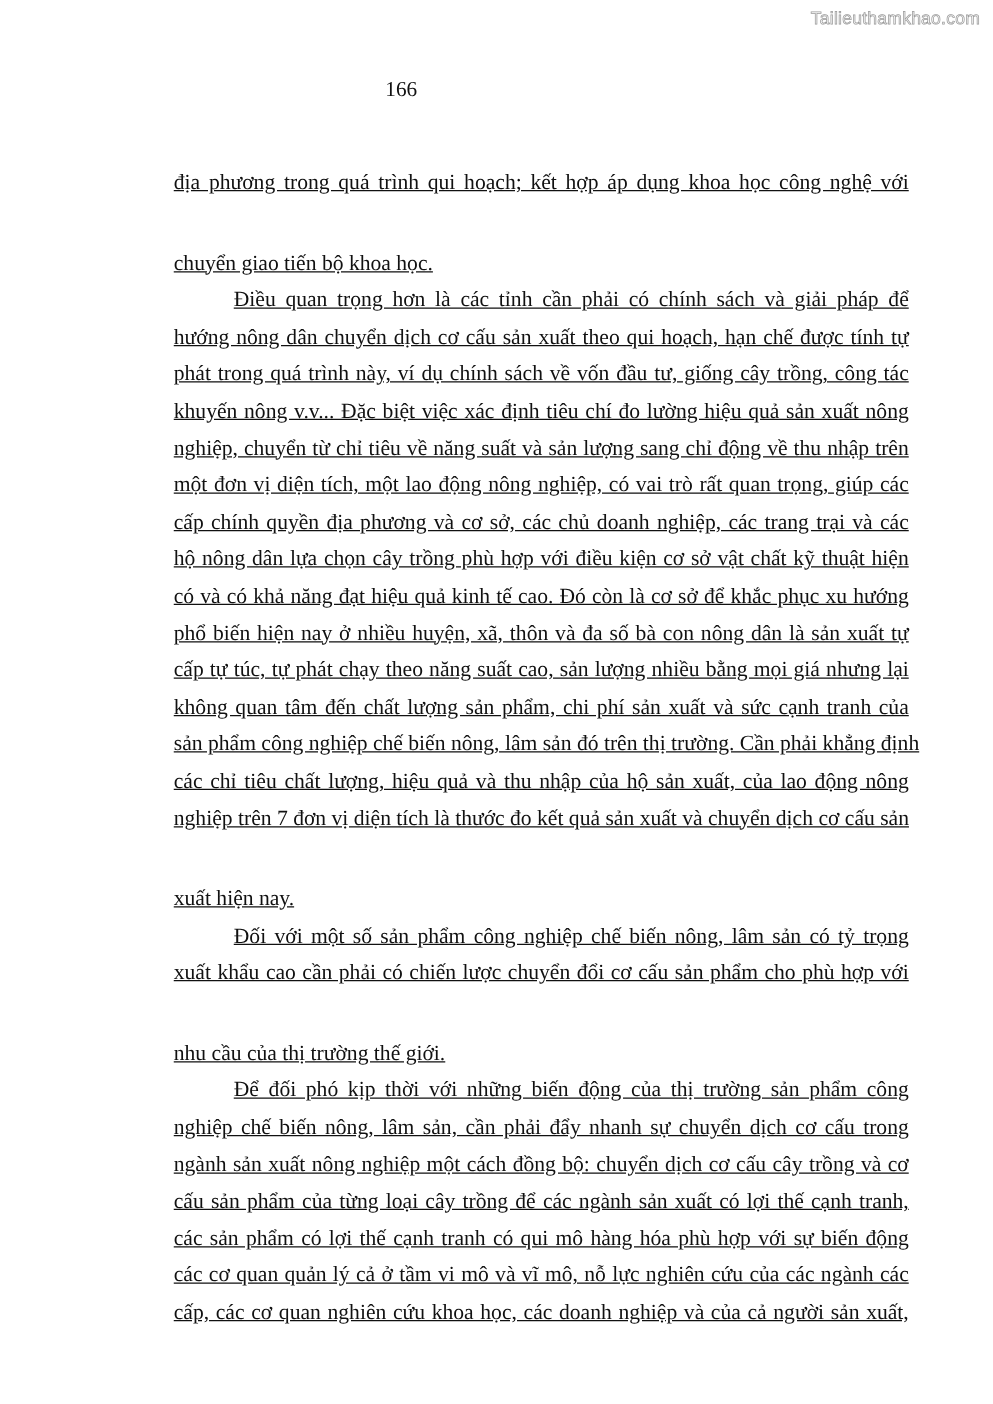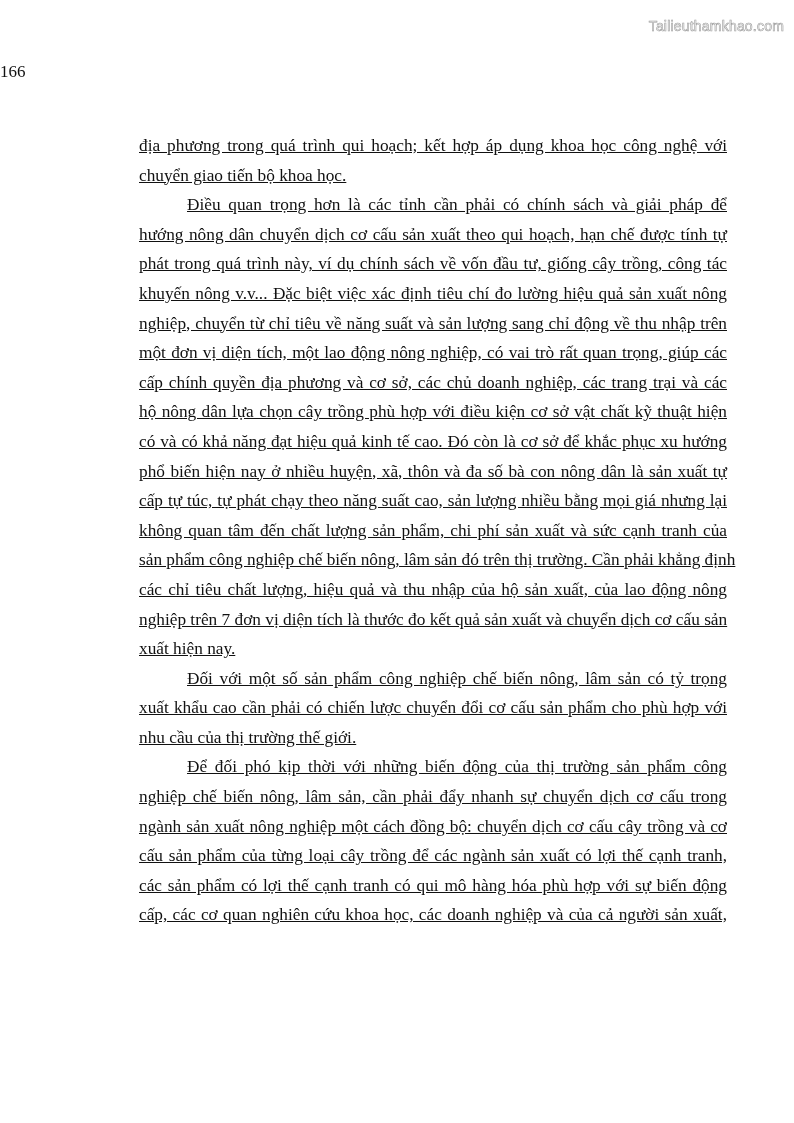--- a/index.html
+++ b/index.html
@@ -17,27 +17,27 @@
     }
     .watermark {
       position: absolute;
       top: 6px;
       right: 10px;
       font-family: "Liberation Sans", "DejaVu Sans", sans-serif;
       font-size: 14px;
       color: #ffffff;
       -webkit-text-stroke: 0.6px #9a9a9a;
       letter-spacing: 0.2px;
-      margin-top: 12px;
     }
     .page-number {
       position: absolute;
       top: 60px;
       left: 0;
       width: 642px;
+      text-align: center;
       font-size: 17px;
       line-height: 24px;
     }
     .content {
       position: absolute;
       top: 131px;
       left: 139px;
       width: 588px;
       text-decoration: underline;
     }
@@ -45,20 +45,21 @@
       display: block;
       height: 29.6px;
       line-height: 29.6px;
       font-size: 17.3px;
       white-space: nowrap;
       text-align: justify;
       text-align-last: justify;
     }
     .line.last {
       text-align-last: left;
+      margin-top: 35px;
     }
     .line.indent {
       padding-left: 48px;
     }
   </style>
 </head>
 <body>
 
 <div class="watermark">Tailieuthamkhao.com</div>
 
@@ -95,15 +96,16 @@
     <span class="line">xuất khẩu cao cần phải có chiến lược chuyển đổi cơ cấu sản phẩm cho phù hợp với</span>
     <span class="line last">nhu cầu của thị trường thế giới.</span>
   </div>
 
   <div>
     <span class="line indent">Để đối phó kịp thời với những biến động của thị trường sản phẩm công</span>
     <span class="line">nghiệp chế biến nông, lâm sản, cần phải đẩy nhanh sự chuyển dịch cơ cấu trong</span>
     <span class="line">ngành sản xuất nông nghiệp một cách đồng bộ: chuyển dịch cơ cấu cây trồng và cơ</span>
     <span class="line">cấu sản phẩm của từng loại cây trồng để các ngành sản xuất có lợi thế cạnh tranh,</span>
     <span class="line">các sản phẩm có lợi thế cạnh tranh có qui mô hàng hóa phù hợp với sự biến động</span>
+    <span class="line">các cơ quan quản lý cả ở tầm vi mô và vĩ mô, nỗ lực nghiên cứu của các ngành các</span>
     <span class="line">cấp, các cơ quan nghiên cứu khoa học, các doanh nghiệp và của cả người sản xuất,</span>
   </div>
 </div>
 
 </body></html>

